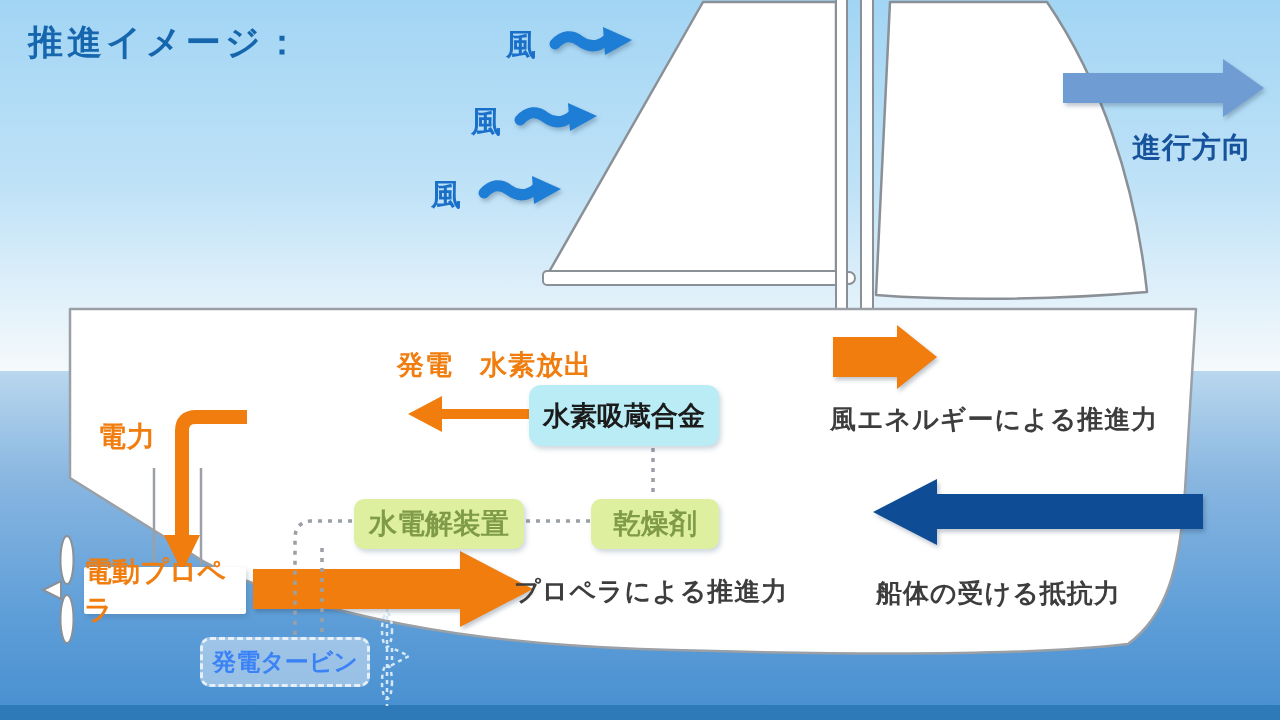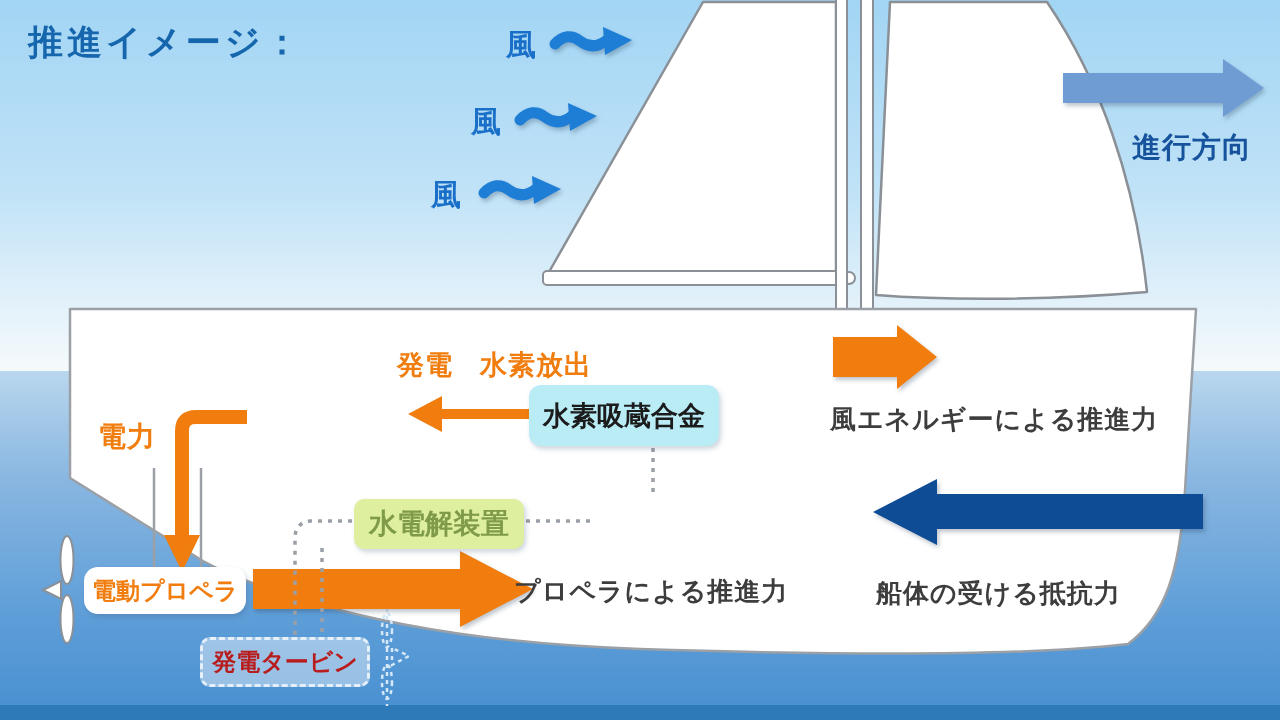--- a/index.html
+++ b/index.html
@@ -41,24 +41,24 @@
     box-shadow:2px 3px 5px rgba(60,90,120,.25);}
   #fuel-cell{left:245px;top:383px;width:157px;height:62px;background:var(--boxBlue,#85d2f2);
     border-radius:12px;font-size:30px;color:#1b1b1b;}
   #hydrogen-alloy{left:529px;top:385px;width:190px;height:61px;background:var(--boxCyan,#baecf6);
     border-radius:12px;font-size:27px;color:#1b1b1b;}
   #electrolyzer{left:354px;top:499px;width:170px;height:50px;background:var(--boxGreen,#def0a0);
     border-radius:10px;font-size:28px;color:var(--greenText,#7f9b4a);}
   #desiccant{left:591px;top:499px;width:128px;height:50px;background:var(--boxGreen,#def0a0);
     border-radius:10px;font-size:28px;color:var(--greenText,#7f9b4a);}
   #electric-propeller{left:84px;top:567px;width:162px;height:47px;background:#ffffff;
-    border-radius:14px;font-size:24px;color:var(--orange,#f07d0e);}
+    border-radius:2px;font-size:28px;color:var(--orange,#f07d0e);}
   #turbine{left:200px;top:637px;width:170px;height:50px;background:rgba(255,255,255,.42);
     border:3px dashed rgba(255,255,255,.75);border-radius:10px;font-size:24px;
-    color:#b91c1c;box-shadow:none;box-sizing:border-box;}
+    color:#3b82f6;box-shadow:none;box-sizing:border-box;}
 </style>
 </head>
 <body>
 
 <div id="stage">
   <div id="sky" class="abs"></div>
   <div id="water" class="abs"></div>
 
   <svg class="scene abs" width="1280" height="720" viewBox="0 0 1280 720">
 
@@ -146,20 +146,23 @@
   <div class="abs overlay orangelabel" style="left:397px;top:347px;">発電</div>
   <div class="abs overlay orangelabel" style="left:480px;top:347px;">水素放出</div>
   <div class="abs overlay orangelabel" style="left:98px;top:418px;font-size:28px;">電力</div>
 
   <div id="hydrogen-alloy" class="abs overlay node">
     <span>水素吸蔵合金</span>
   </div>
   <div id="electrolyzer" class="abs overlay node">
     <span>水電解装置</span>
   </div>
+  <div id="desiccant" class="abs overlay node">
+    <span>乾燥剤</span>
+  </div>
   <div id="electric-propeller" class="abs overlay node">
     <span>電動プロペラ</span>
   </div>
   <div id="turbine" class="abs overlay node">
     <span>発電タービン</span>
   </div>
 
   <div class="abs overlay forcelabel" style="left:830px;top:402px;text-align:right;">風エネルギーによる推進力</div>
   <div class="abs overlay forcelabel" style="left:514px;top:574px;">プロペラによる推進力</div>
   <div class="abs overlay forcelabel" style="left:876px;top:576px;">船体の受ける抵抗力</div>

